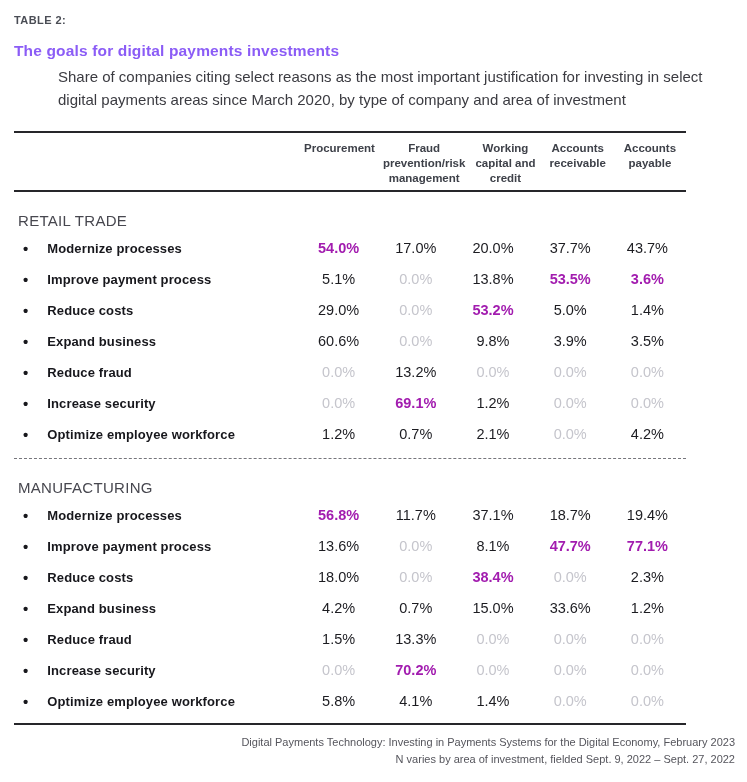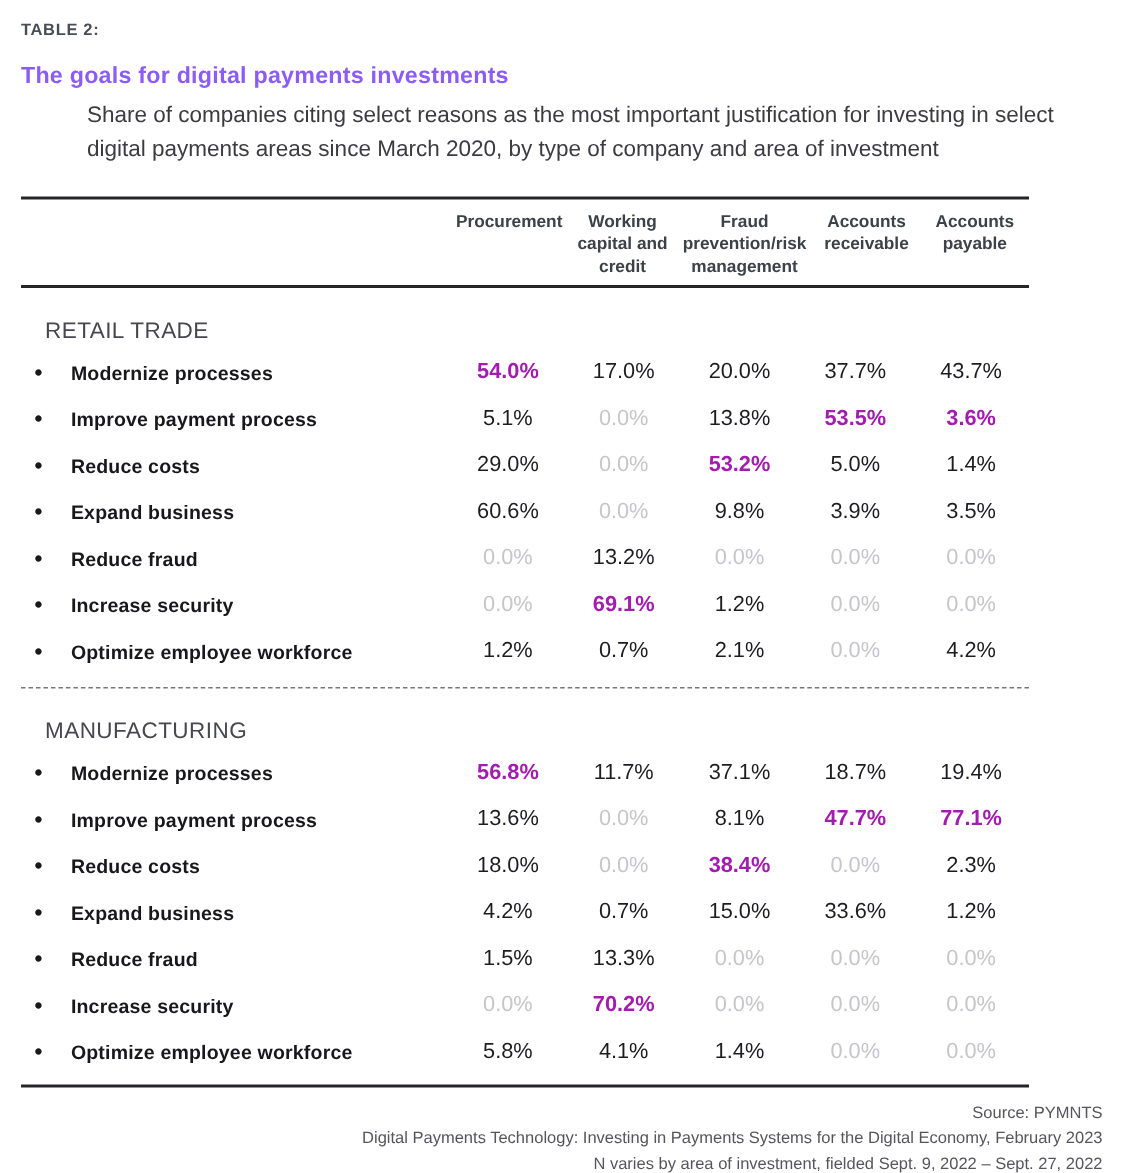--- a/index.html
+++ b/index.html
@@ -35,21 +35,21 @@
     align-items: center;
   }
   .head-row { padding: 8px 0 3px 0; align-items: start; }
   .head-cell {
     font-size: 11.5px; font-weight: bold; color: #3e4149;
     text-align: center; line-height: 1.32; padding: 0 4px;
   }
 
   .section-label {
     font-size: 15px; color: #47474f; letter-spacing: .02em;
-    margin: 20px 0 4px 16px;
+    margin: 20px 0 4px 4px;
   }
   .row { height: 31px; }
   .label-cell { display: flex; align-items: center; }
   .bullet { font-size: 15px; font-weight: bold; color: #17171c; margin: 0 19px 0 9px; }
   .row-label { font-size: 13px; font-weight: bold; color: #17171c; letter-spacing: .01em; white-space: nowrap; }
   .val { font-size: 14.5px; text-align: center; }
   .val.dark { color: #1c1c21; }
   .val.zero { color: #c5c5cc; }
   .val.hi   { color: #a21caf; font-weight: bold; }
 
@@ -68,22 +68,22 @@
   <div class="eyebrow">TABLE 2:</div>
   <div class="title">The goals for digital payments investments</div>
   <div class="subtitle">Share of companies citing select reasons as the most important justification for investing in select digital payments areas since March 2020, by type of company and area of investment</div>
 
   <div class="table">
     <hr class="rule">
 
     <div class="grid head-row">
       <div></div>
       <div class="head-cell">Procurement</div>
+      <div class="head-cell">Fraud prevention/risk management</div>
       <div class="head-cell">Working capital and credit</div>
-      <div class="head-cell">Fraud prevention/risk management</div>
       <div class="head-cell">Accounts receivable</div>
       <div class="head-cell">Accounts payable</div>
     </div>
 
     <hr class="rule">
 
     <div>
         <div class="section-label">RETAIL TRADE</div>
         <div class="grid row">
           <div class="label-cell">
@@ -240,18 +240,17 @@
           <div class="val dark">1.4%</div>
           <div class="val zero">0.0%</div>
           <div class="val zero">0.0%</div>
         </div>
       </div>
 
     <hr class="rule bottom-rule">
   </div>
 
   <div class="footer">
-    <div>Source: PYMNTS</div>
     <div>Digital Payments Technology: Investing in Payments Systems for the Digital Economy, February 2023</div>
     <div>N varies by area of investment, fielded Sept. 9, 2022 – Sept. 27, 2022</div>
   </div>
 
 </div>
 
 </body></html>

